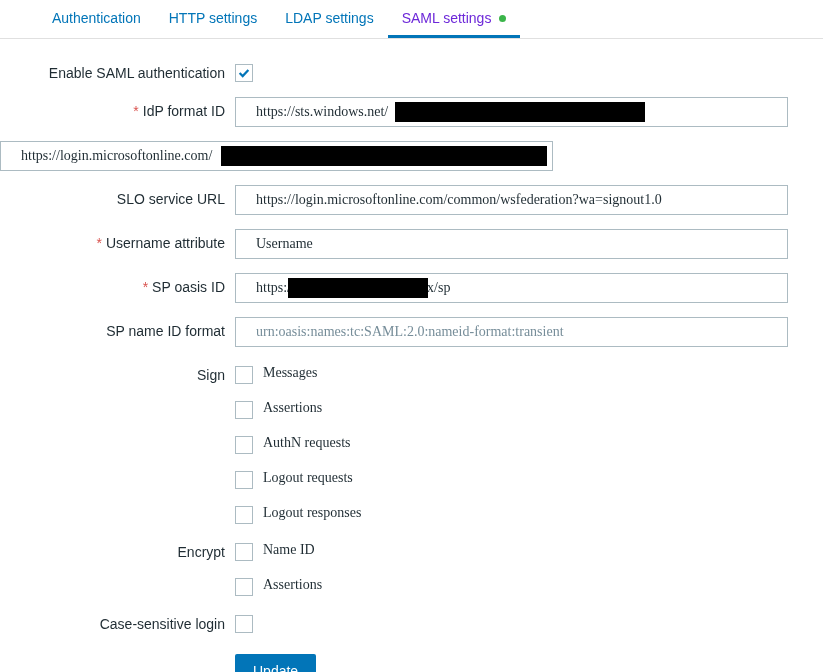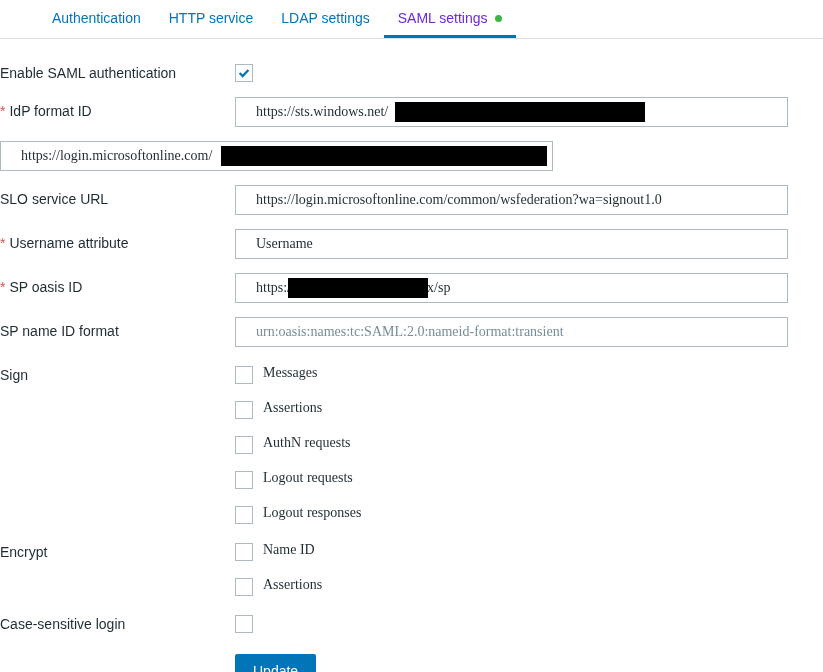--- a/index.html
+++ b/index.html
@@ -40,21 +40,21 @@
     .form {
       margin-top: 20px;
     }
     .row {
       display: flex;
       align-items: flex-start;
       margin-bottom: 14px;
     }
     .label {
       width: 235px;
-      text-align: left;
+      text-align: right;
       padding-right: 10px;
       padding-top: 6px;
       color: #1f2c33;
     }
     .label .req {
       color: #d9534f;
       margin-right: 4px;
     }
     .field {
       flex: 1;
@@ -114,21 +114,21 @@
       font-size: 14px;
       cursor: pointer;
       border-radius: 2px;
     }
   </style>
 </head>
 <body>
 
 <div class="tabs">
   <div class="tab">Authentication</div>
-  <div class="tab">HTTP service</div>
+  <div class="tab">HTTP settings</div>
   <div class="tab">LDAP settings</div>
   <div class="tab active">
     <span>SAML settings</span>
     <span class="dot"></span>
   </div>
 </div>
 
 <div class="form">
 
   <div class="row">

